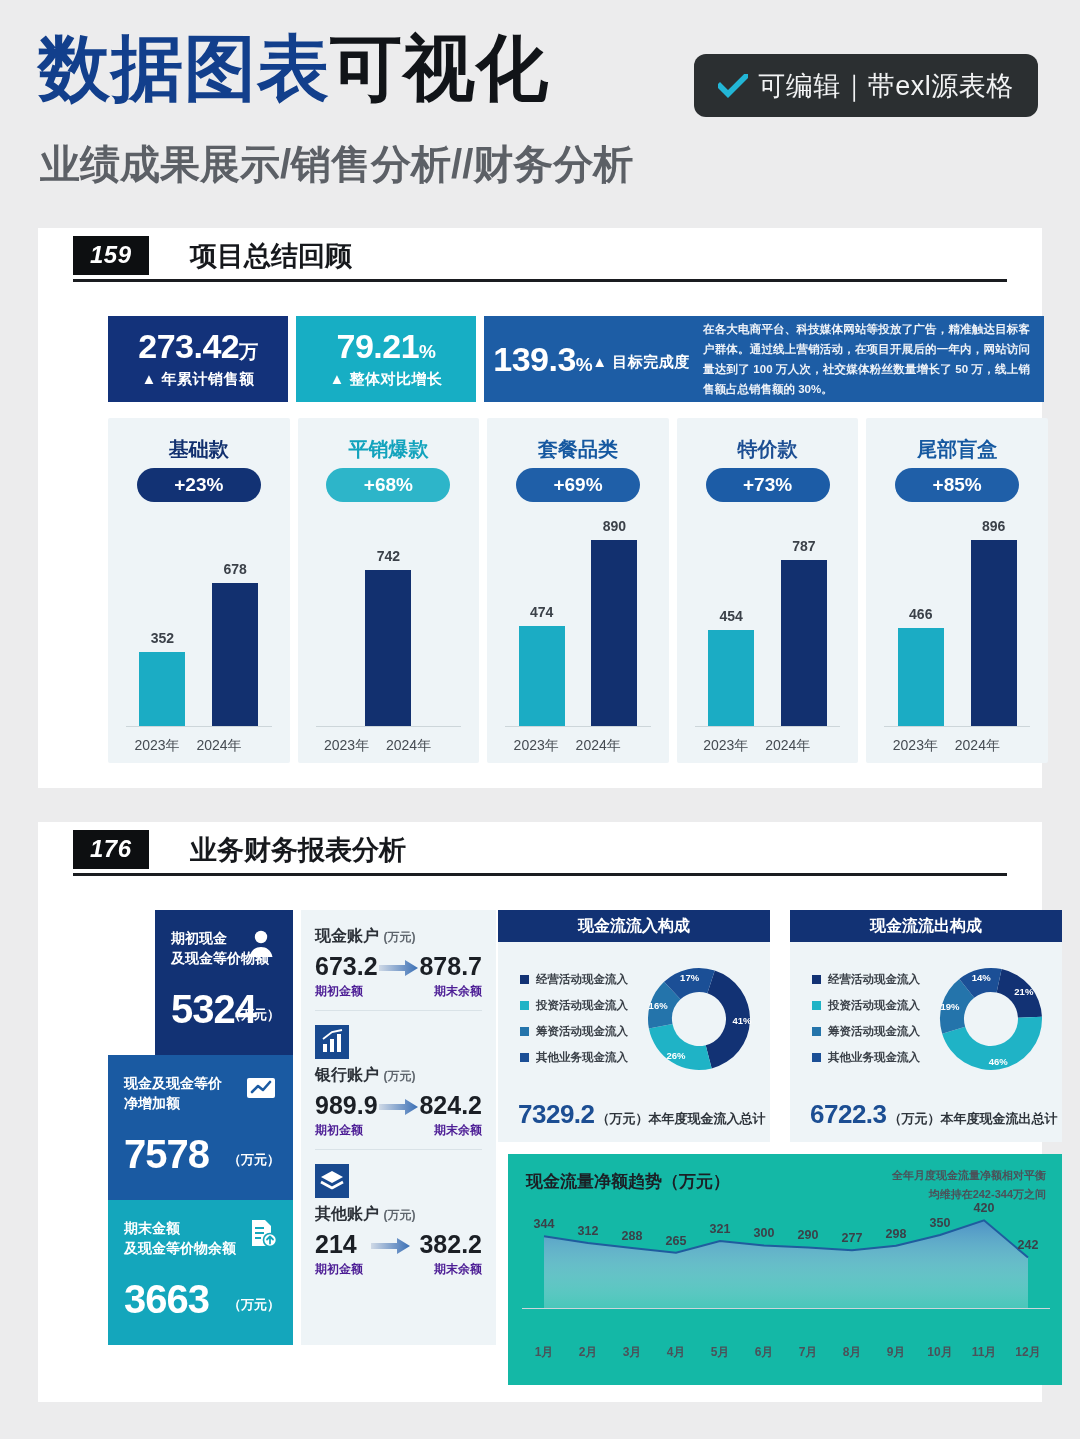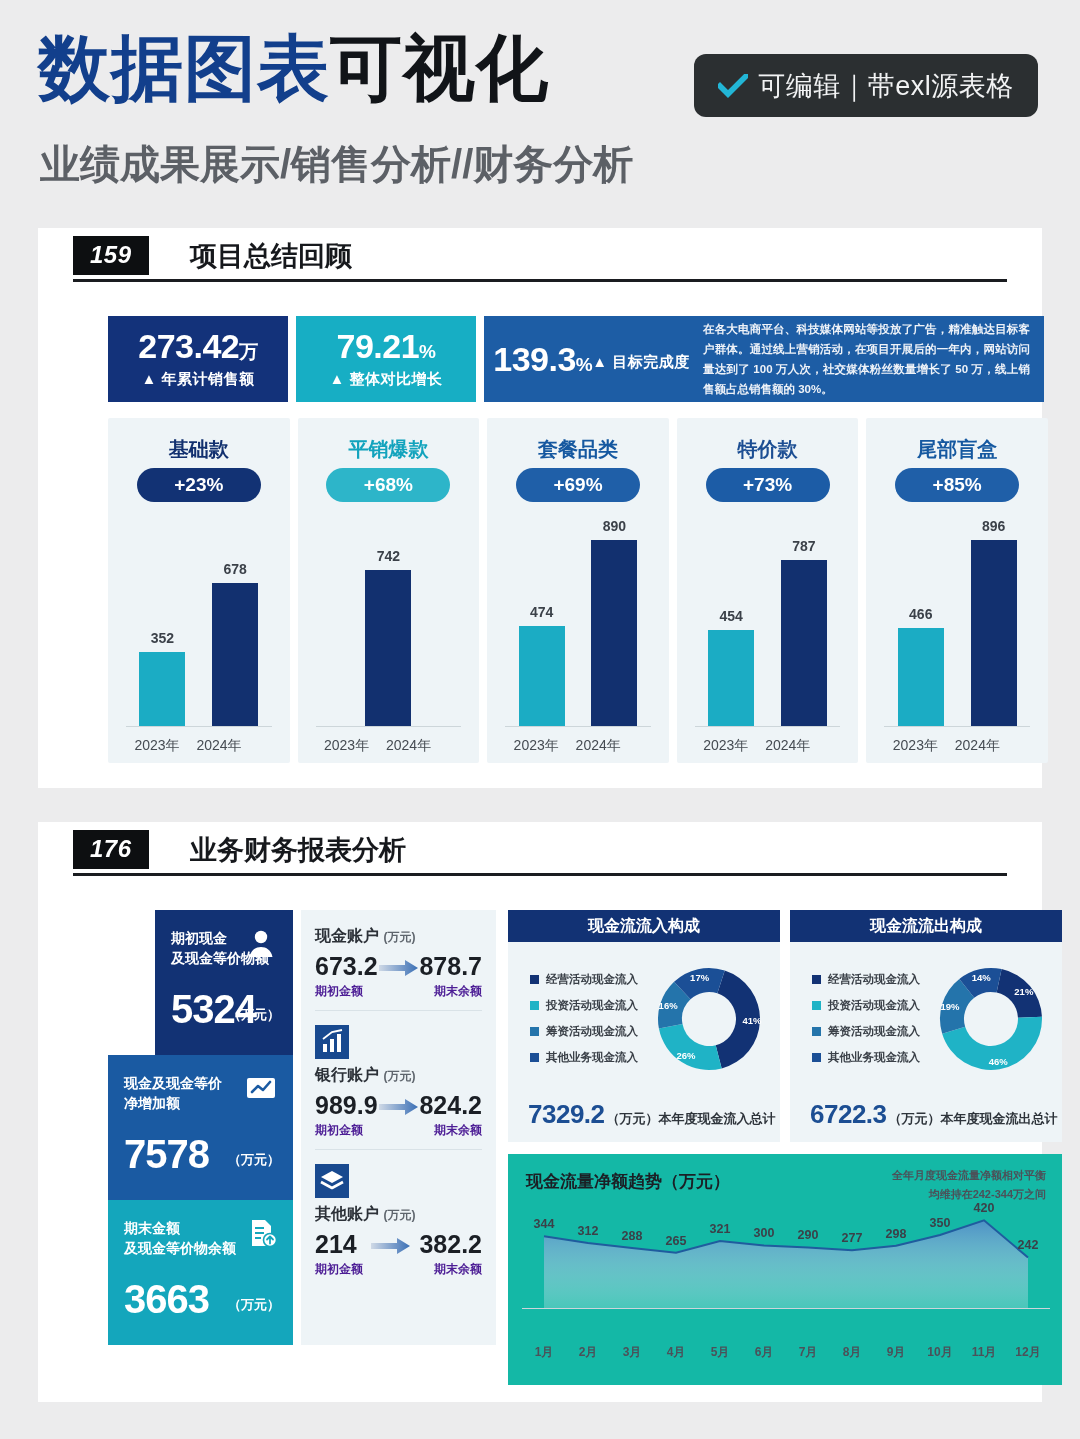--- a/index.html
+++ b/index.html
@@ -167,21 +167,21 @@
     margin-top: 7px;
   }
   .acct-side { text-align: left; }
   .acct-side.right { text-align: right; }
   .acct-num { font-size: 25px; font-weight: 700; color: #1b1f25; line-height: 1; }
   .acct-cap { font-size: 12px; color: #4c1d95; margin-top: 4px; font-weight: 600; }
   .arrow { width: 40px; height: 20px; margin-top: 4px; flex: 0 0 auto; }
 
   
   .donut-panel { position: absolute; top: 88px; width: 272px; height: 232px; }
-  .dp-in { left: 470px; }
+  .dp-in { left: 460px; }
   .dp-out { left: 752px; }
   .dp-head {
     height: 32px; background: #123274; color: #fff;
     display: flex; align-items: center; justify-content: center;
     font-size: 16px; font-weight: 700;
   }
   .dp-body { height: 200px; background: #eef4f7; position: relative; }
   .legend { position: absolute; left: 22px; top: 30px; }
   .legend-item {
     display: flex; align-items: center; gap: 7px; margin-bottom: 11px;

